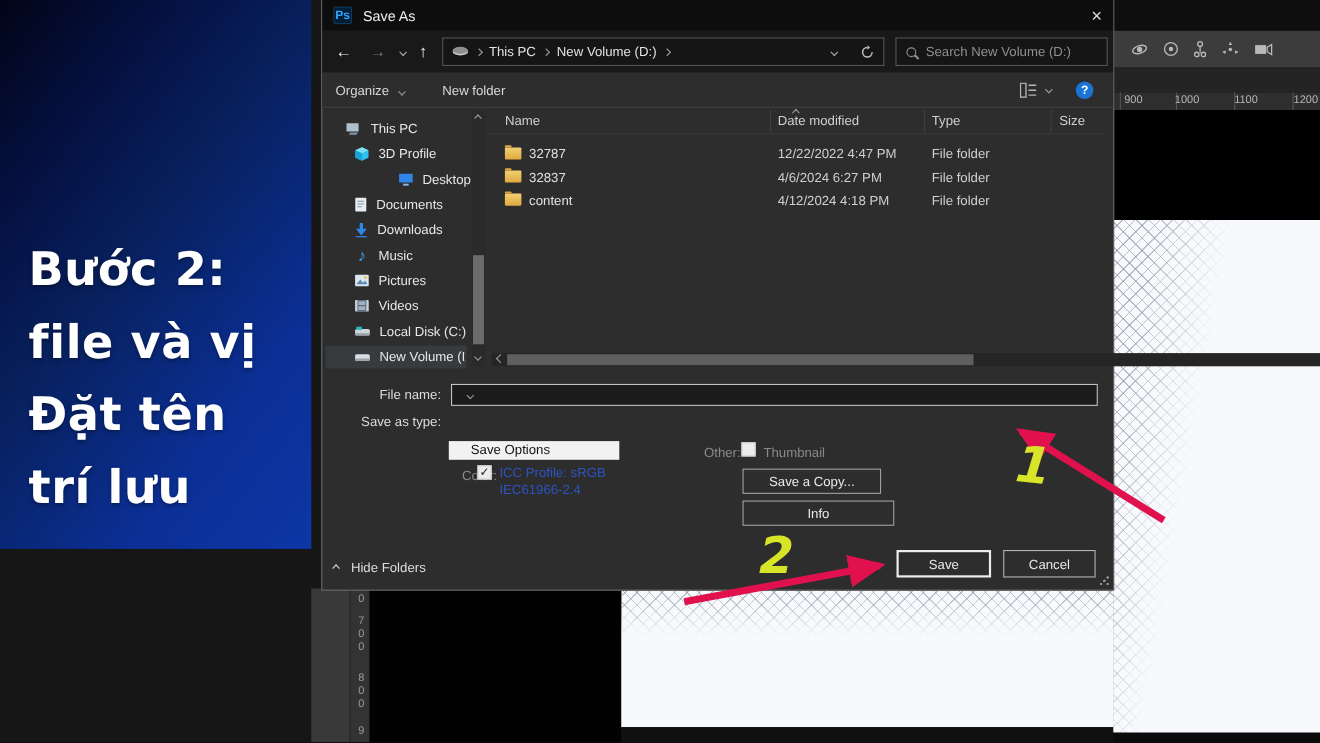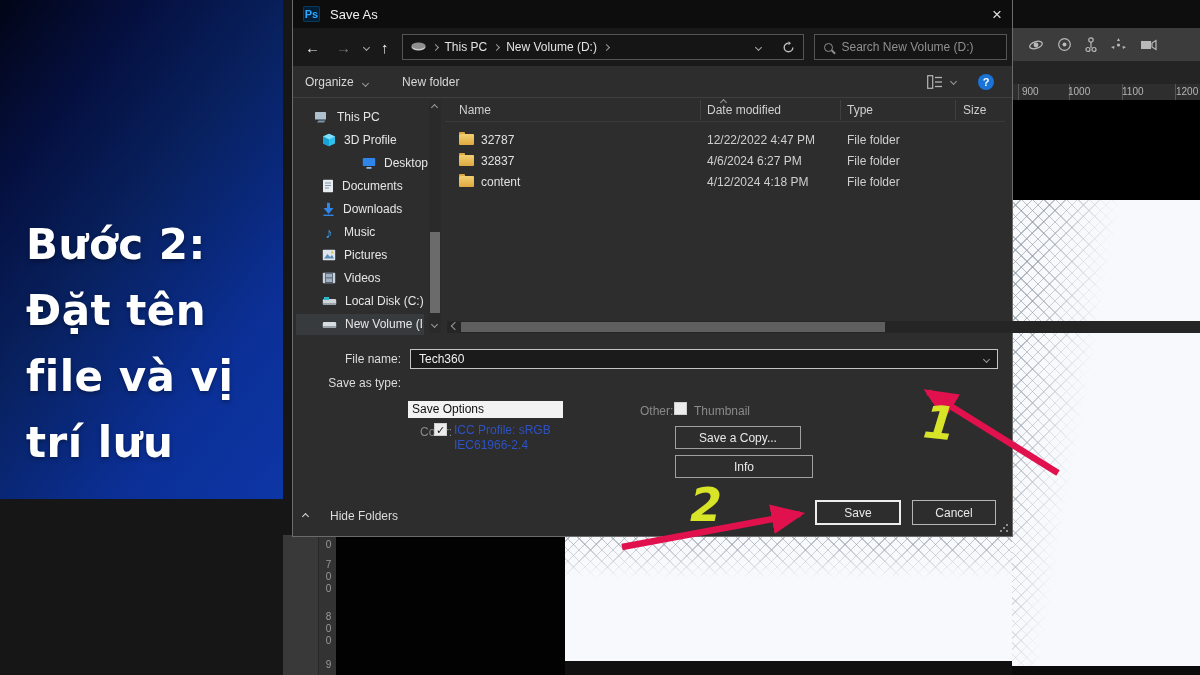--- a/index.html
+++ b/index.html
@@ -109,21 +109,21 @@
   .hs-ar { position:absolute; top:2px; color:#9a9a9a; }
 
   
   .f-label { position:absolute; text-align:right; width:100px; color:#dcdcdc; }
   .combo { position:absolute; left:117px; width:588px; height:20px; background:#1b1b1b;
     display:flex; align-items:center; padding:0 8px; color:#f0f0f0; }
   .combo input { flex:1; background:transparent; border:none; outline:none; color:#f0f0f0; font-size:12px;
     font-family:"Liberation Sans",sans-serif; }
   .combo .chv { color:#9a9a9a; margin-left:6px; flex:none; }
   .save-opts { position:absolute; left:115px; top:401px; width:155px; height:17px; background:#f2f2f2;
-    color:#111; padding:1px 4px; }
+    color:#111; padding:1px 20px; }
   .dim { color:#8a8a8a; }
   .cbx { position:absolute; width:13px; height:13px; background:#ececec; border:1px solid #cfcfcf;
     color:#1b1b1b; font-size:11px; line-height:12px; text-align:center; }
   .icc { position:absolute; left:161px; color:#2d52c4; line-height:15px; }
   .dlg-btn { position:absolute; border:1px solid #a0a0a0; background:#2d2d2d; color:#e8e8e8;
     display:flex; align-items:center; justify-content:center; font-size:12px; }
   .grip { position:absolute; right:4px; bottom:4px; width:9px; height:9px;
     background:
       radial-gradient(circle at 8px 2px, #909090 1px, transparent 1.4px),
       radial-gradient(circle at 8px 8px, #909090 1px, transparent 1.4px),
@@ -133,22 +133,22 @@
   .annot { position:absolute; left:0; top:0; z-index:50; pointer-events:none; }
 </style>
 </head>
 <body>
 
 <div class="stage">
 
   <div class="left-panel">
     <div class="caption">
       <div>Bước 2:</div>
+      <div>file và vị</div>
       <div>Đặt tên</div>
-      <div>file và vị</div>
       <div>trí lưu</div>
     </div>
   </div>
 
   <div class="ps-right">
     <div class="ps-opts">
       <span>
           <svg width="16" height="14" viewBox="0 0 16 14">
             <ellipse cx="8" cy="7" rx="6.5" ry="3.4" fill="none" stroke="#b9b9b9" stroke-width="1.3" transform="rotate(-18 8 7)"></ellipse>
             <circle cx="8" cy="7" r="2.4" fill="#b9b9b9"></circle>
@@ -387,40 +387,39 @@
     </div>
 
     <div class="hscroll">
       <span class="hs-ar chv" style="left:5px; transform:rotate(135deg);"></span>
       <div class="hthumb"></div>
 
     </div>
 
     <span class="f-label" style="left:8px; top:352px;">File name:</span>
     <div class="combo" style="top:349px; border:1px solid #c4c4c4;">
-      <input type="text" value="Tech360" style="">
       <span class="chv d sm"></span>
     </div>
     <span class="f-label" style="left:8px; top:376px;">Save as type:</span>
 
     <div class="save-opts">Save Options</div>
     <span class="dim" style="position:absolute; left:127px; top:425px;">Color:</span>
     <span class="cbx" style="left:141px; top:423px;">✓</span>
     <span class="icc" style="top:423px;">
       <span>ICC Profile: sRGB</span><br>
       <span>IEC61966-2.4</span>
     </span>
     <span class="dim" style="position:absolute; left:347px; top:404px;">Other:</span>
     <span class="cbx" style="left:381px; top:402px;"></span>
     <span class="dim" style="position:absolute; left:401px; top:404px;">Thumbnail</span>
 
     <div class="dlg-btn" style="left:382px; top:426px; width:126px; height:23px;">Save a Copy...</div>
     <div class="dlg-btn" style="left:382px; top:455px; width:138px; height:23px;">Info</div>
 
-    <span style="position:absolute; left:10px; top:509px; display:flex; align-items:center; gap:22px; color:#dcdcdc;">
+    <span style="position:absolute; left:10px; top:509px; display:flex; align-items:center; gap:11px; color:#dcdcdc;">
       <span class="chv u sm"></span>
       <span>Hide Folders</span>
     </span>
     <div class="dlg-btn" style="left:522px; top:500px; width:86px; height:25px; border:2px solid #ededed;">Save</div>
     <div class="dlg-btn" style="left:619px; top:500px; width:84px; height:25px; border:1px solid #b5b5b5;">Cancel</div>
     <div class="grip"></div>
   </div>
 
   <svg class="annot" width="1200" height="675" viewBox="0 0 1200 675">
     <defs>

